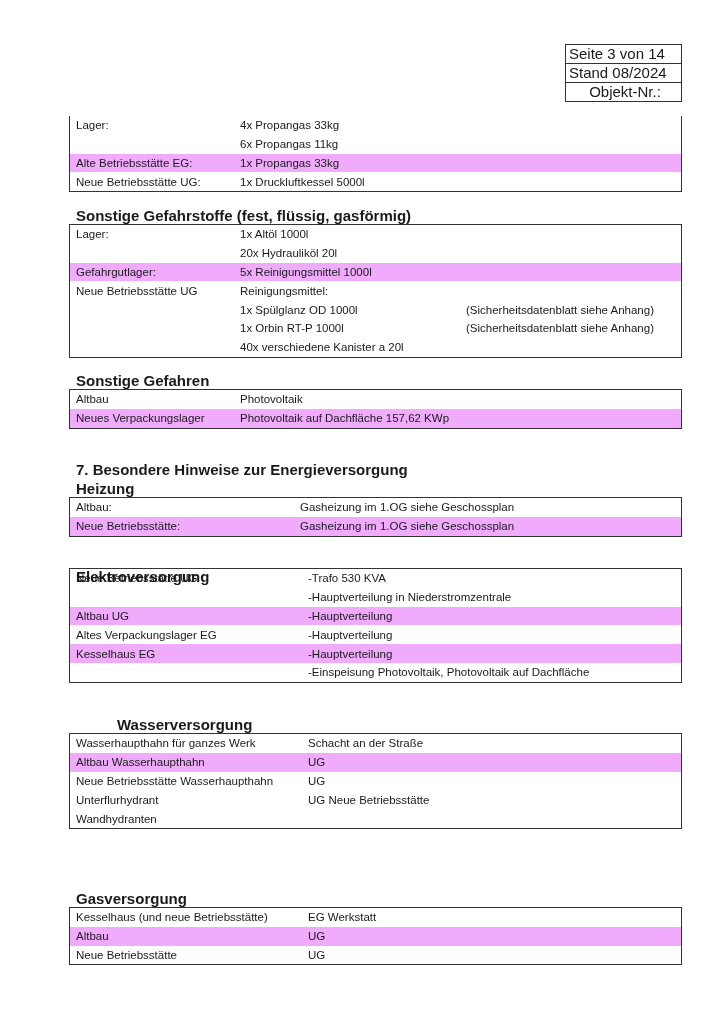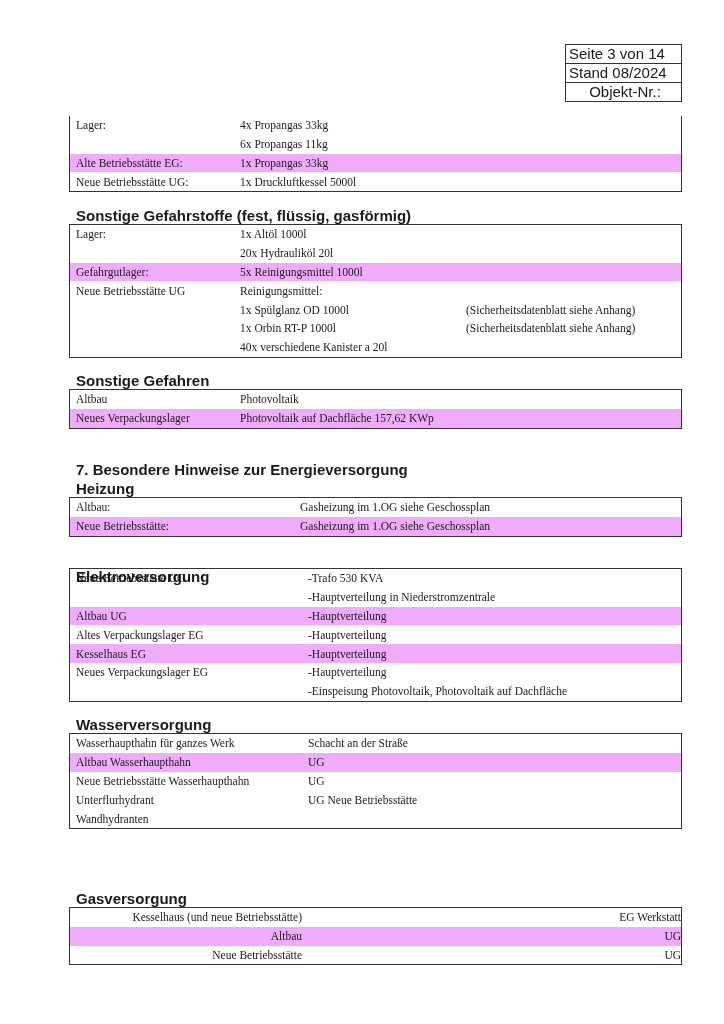--- a/index.html
+++ b/index.html
@@ -1,21 +1,21 @@
 <!DOCTYPE html>
 <html><head>
 <meta charset="utf-8">
 <style>
   html, body { margin: 0; padding: 0; background: #ffffff; }
   body { width: 724px; height: 1024px; position: relative; font-family: "Liberation Sans", sans-serif; font-size: 11.5px; color: #1a1a1a; overflow: hidden; }
   .header-box { position: absolute; left: 565px; top: 44px; width: 115px; border: 1px solid #333; }
   .header-box div { height: 18px; line-height: 18px; padding-left: 3px; border-bottom: 1px solid #333; font-size: 15px; }
   .header-box div:last-child { border-bottom: none; text-align: center; }
   .heading { position: absolute; left: 76px; font-weight: bold; font-size: 15px; }
-  table.dt { position: absolute; left: 69px; width: 613px; border-collapse: collapse; border: 1px solid #333; font-family: Liberation Serif, serif; }
+  table.dt { position: absolute; left: 69px; width: 613px; border-collapse: collapse; border: 1px solid #333; }
   table.dt.notop { border-top: none; }
   table.dt td { height: 18.8px; padding: 0 0 0 6px; vertical-align: middle; white-space: nowrap; font-size: 11.5px; }
   table.dt tr.shade td { background: #f0abfc; }
   td.c1 { width: 158px; }
   td.note { width: 220px; margin-top: 44px; }
 </style>
 </head>
 <body>
 
 <div class="header-box">
@@ -132,31 +132,27 @@
       </tr>
   <tr>
         <td>Altes Verpackungslager EG</td>
         <td>-Hauptverteilung</td>
       </tr>
   <tr class="shade">
         <td>Kesselhaus EG</td>
         <td>-Hauptverteilung</td>
       </tr>
   <tr>
-        <td>Neues Verpackungslager EG</td>
-        <td>-Hauptverteilung</td>
-      </tr>
-  <tr>
         <td></td>
         <td>-Einspeisung Photovoltaik, Photovoltaik auf Dachfläche</td>
       </tr>
 </tbody>
   </table>
 
-<div class="heading" style="top:716px;">Wasserversorgung</div>
+<div class="heading" style="top:716px;margin-left:41px;">Wasserversorgung</div>
 <table class="dt" style="top:733px;">
   <tbody>
       <tr>
         <td style="width:226px">Wasserhaupthahn für ganzes Werk</td>
         <td>Schacht an der Straße</td>
       </tr>
   <tr class="shade">
         <td>Altbau Wasserhaupthahn</td>
         <td>UG</td>
       </tr>
@@ -169,21 +165,21 @@
         <td>UG Neue Betriebsstätte</td>
       </tr>
   <tr>
         <td>Wandhydranten</td>
         <td></td>
       </tr>
 </tbody>
   </table>
 
 <div class="heading" style="top:890px;">Gasversorgung</div>
-<table class="dt" style="top:907px;text-align:right;">
+<table class="dt" style="top:907px;">
   <tbody>
       <tr>
         <td style="width:226px">Kesselhaus (und neue Betriebsstätte)</td>
         <td>EG Werkstatt</td>
       </tr>
   <tr class="shade">
         <td>Altbau</td>
         <td>UG</td>
       </tr>
   <tr>

